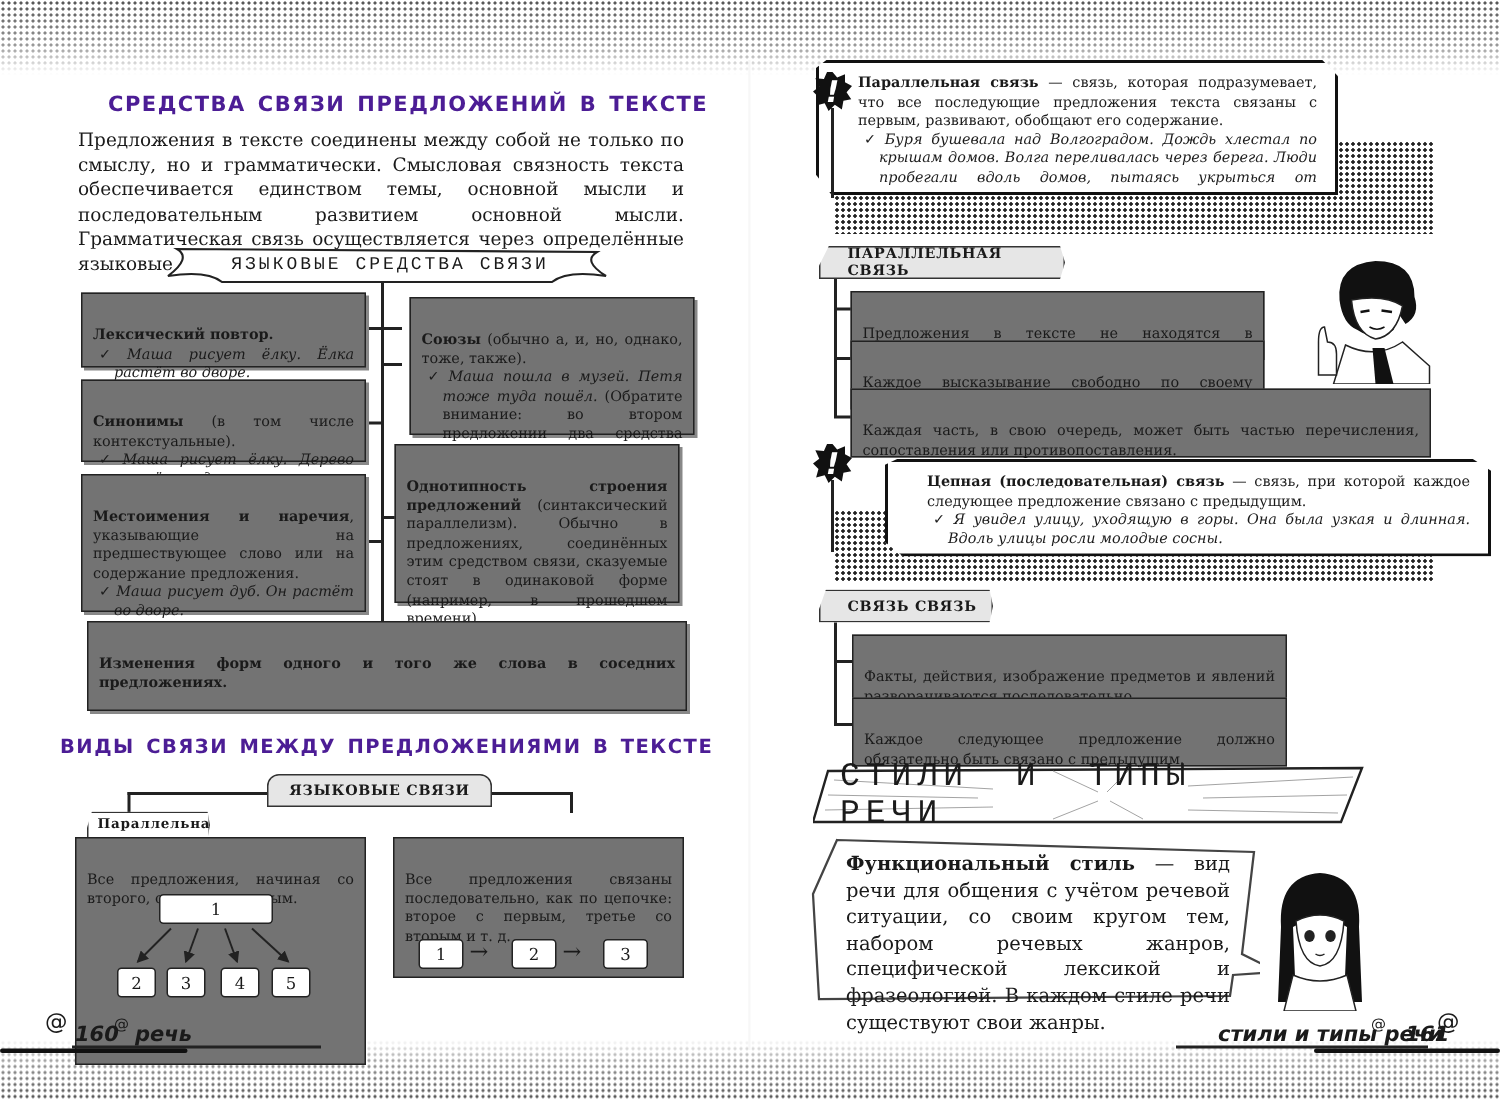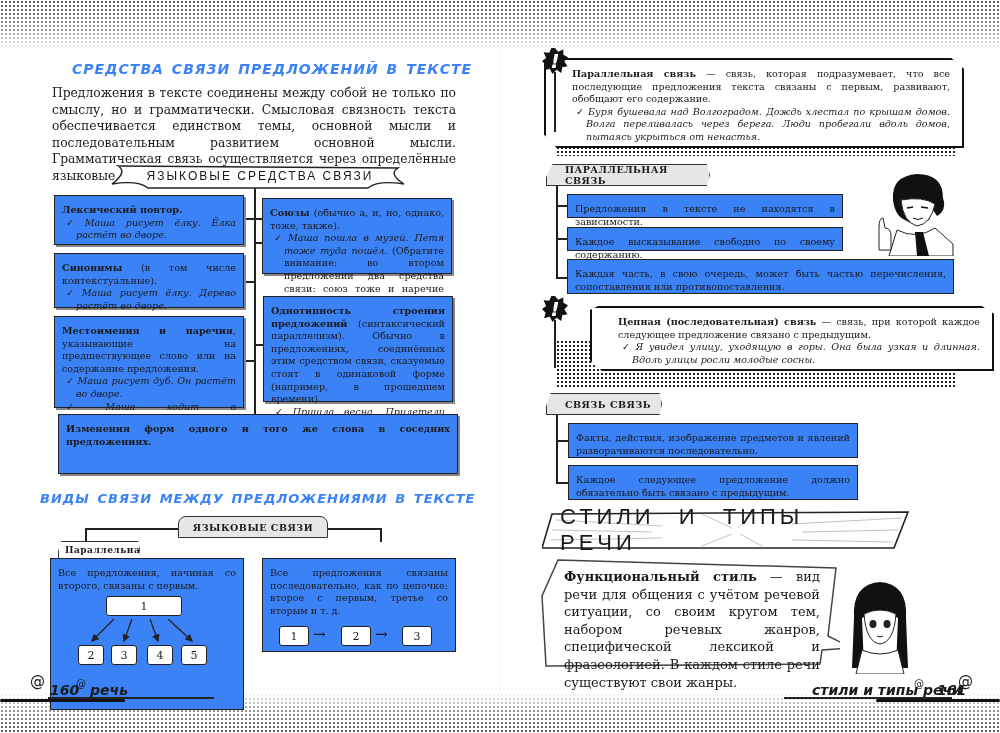--- a/index.html
+++ b/index.html
@@ -17,37 +17,37 @@
   .halftone-bottom { bottom: 0; height: 40px;
     -webkit-mask-image: linear-gradient(to top, #000 0%, rgba(0,0,0,0.6) 60%, transparent 100%);
     mask-image: linear-gradient(to top, #000 0%, rgba(0,0,0,0.6) 60%, transparent 100%); }
 
   .page { position: absolute; top: 0; height: 733px; }
   .page-left { left: 0; width: 500px; }
   .page-right { left: 500px; width: 500px; }
 
   .hand-title {
     position: absolute; font-family: "DejaVu Sans", sans-serif; font-weight: bold;
-    font-style: italic; letter-spacing: 1px; text-transform: lowercase; color: #3b82f6;
+    letter-spacing: 1px; text-transform: lowercase; color: #4c1d95;
     font-variant: small-caps;
   }
   .p { font-size: 12.3px; line-height: 16.5px; text-align: justify; }
   .small { font-size: 9.6px; line-height: 12.6px; text-align: justify; }
-  .box { position: absolute; border: 1.6px solid #222; background: #3b82f6; padding: 8px 7px; box-shadow: 2px 2px 0 #888; }
+  .box { position: absolute; border: 1.6px solid #222; background: #737373; padding: 22px 7px; box-shadow: 2px 2px 0 #888; }
   .b { font-weight: bold; }
   .ex { padding-left: 14px; text-indent: -10px; font-style: italic; }
   .check { font-style: normal; margin-right: 3px; }
   .u { text-decoration: underline; }
   .uu { text-decoration: underline double; }
 
   .line { position: absolute; background: #222; }
 
   .banner {
     position: absolute; display: flex; align-items: center; justify-content: center;
-    font-family: Liberation Sans, sans-serif; letter-spacing: 2px;
+    font-family: Liberation Mono, monospace; letter-spacing: 2px;
   }
   .tab {
     position: absolute; border: 1.5px solid #333; background: #e6e6e6;
     font-size: 9.5px; font-weight: bold; display: flex; align-items: center;
     padding-left: 18px; letter-spacing: 0.5px;
     clip-path: polygon(4% 0, 98% 0, 100% 50%, 98% 100%, 0 100%, 0 60%);
   }
   .numbox { position: absolute; width: 26px; height: 20px; border: 1.5px solid #222; border-radius: 3px;
     display: flex; align-items: center; justify-content: center; font-size: 11px; background: #fff; }
 
@@ -106,21 +106,21 @@
     <div><span class="b">Синонимы</span><span> (в том числе контекстуальные).</span></div>
     <div class="ex"><span class="check">✓</span><span>Маша рисует ёлку. Дерево растёт во дворе.</span></div>
   </div>
 
   <div class="box small" style="left:54px; top:316px; width:190px; height:92px;">
     <div><span class="b">Местоимения и наречия</span><span>, указывающие на предшествующее слово или на содержание предложения.</span></div>
     <div class="ex"><span class="check">✓</span><span>Маша рисует дуб. Он растёт во дворе.</span></div>
     <div class="ex"><span class="check">✓</span><span>Маша ходит в художественную школу. Там её учат рисовать.</span></div>
   </div>
 
-  <div class="box small" style="left:262px; top:198px; width:190px; height:76px;">
+  <div class="box small" style="left:273px; top:198px; width:190px; height:92px;">
     <div><span class="b">Союзы</span><span> (обычно а, и, но, однако, тоже, также).</span></div>
     <div class="ex"><span class="check">✓</span><span>Маша пошла в музей. Петя тоже туда пошёл.</span><span style="font-style:normal"> (Обратите внимание: во втором предложении два средства связи: союз тоже и наречие туда.)</span></div>
   </div>
 
   <div class="box small" style="left:263px; top:296px; width:190px; height:106px;">
     <div><span class="b">Однотипность строения предложений</span><span> (синтаксический параллелизм). Обычно в предложениях, соединённых этим средством связи, сказуемые стоят в одинаковой форме (например, в прошедшем времени).</span></div>
     <div class="ex"><span class="check">✓</span><span class="u">Пришла</span> <span class="uu">весна</span><span>. </span><span class="u">Прилетели</span> <span class="uu">птицы</span><span>. </span><span class="u">Распустились</span> <span class="uu">цветы</span><span>.</span></div>
   </div>
 
   <div class="box small" style="left:58px; top:414px; width:400px; height:60px;">
@@ -171,21 +171,21 @@
   <div class="folio" style="left:90px; top:682px;">речь</div>
   <div class="folio-line" style="left:48px; top:697px; width:166px;"></div>
   <div class="folio-line-thick" style="left:0; top:699px; width:125px;"></div>
 </div>
 
 <div style="position:absolute; left:499px; top:40px; width:2px; height:660px; background:linear-gradient(to right, #f3f3f3, #fff);"></div>
 
 <div class="page page-right">
 
   <div class="dots" style="left:56px; top:94px; width:400px; height:62px;"></div>
-  <div class="callout small" style="left:44px; top:58px; width:420px; height:90px;">
+  <div class="callout small" style="left:44px; top:40px; width:348px; height:90px;">
     <div><span class="b">Параллельная связь</span><span> — связь, которая подразумевает, что все последующие предложения текста связаны с первым, развивают, обобщают его содержание.</span></div>
     <div class="ex"><span class="check">✓</span><span>Буря бушевала над Волгоградом. Дождь хлестал по крышам домов. Волга переливалась через берега. Люди пробегали вдоль домов, пытаясь укрыться от ненастья.</span></div>
   </div>
   <div class="bang" style="left:42px; top:48px;">!</div>
   <div class="line" style="left:54px; top:72px; width:1.5px; height:60px;"></div>
 
   <div class="tab" style="left:46px; top:164px; width:164px; height:22px;">ПАРАЛЛЕЛЬНАЯ СВЯЗЬ</div>
   <div class="line" style="left:56px; top:186px; width:1.5px; height:92px;"></div>
   <div class="line" style="left:56px; top:205px; width:12px; height:1.5px;"></div>
   <div class="line" style="left:56px; top:238px; width:12px; height:1.5px;"></div>

